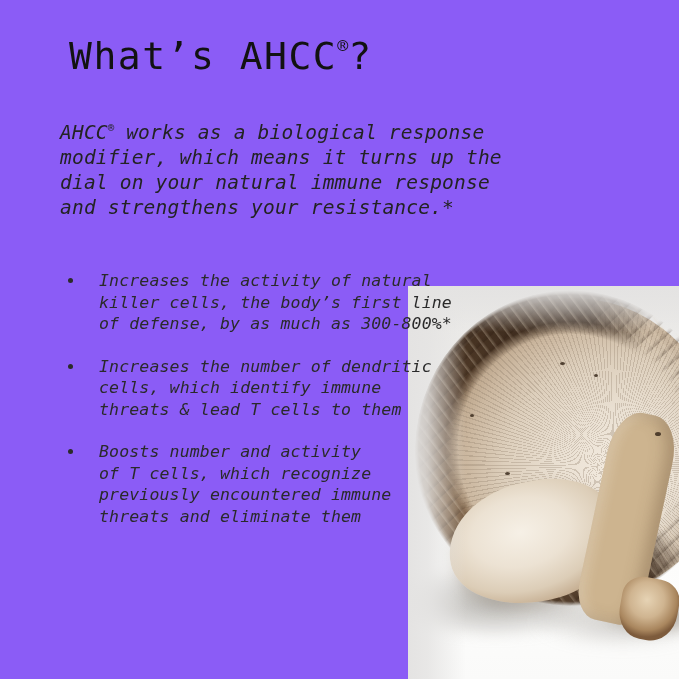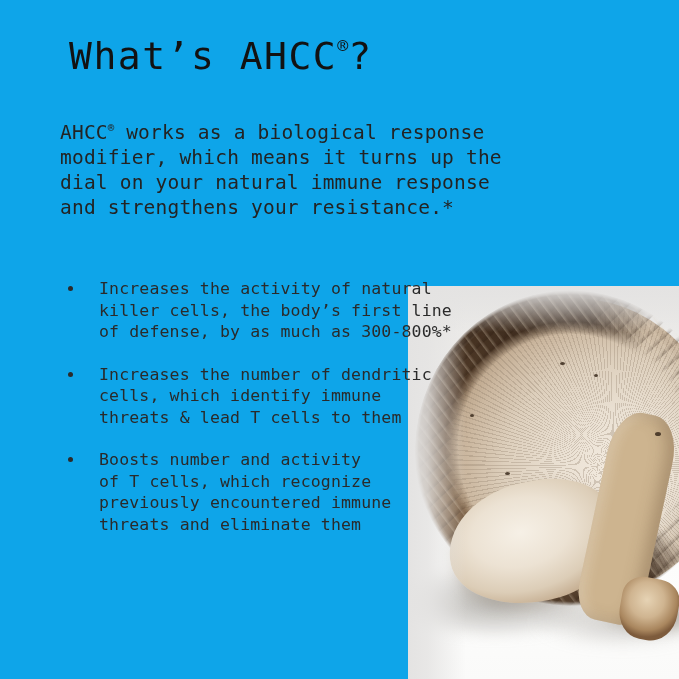--- a/index.html
+++ b/index.html
@@ -4,21 +4,21 @@
 <style>
   html, body {
     margin: 0;
     padding: 0;
     background: #e4e3e2;
   }
   #page {
     position: relative;
     width: 679px;
     height: 679px;
-    background: #0ea5e9;
+    background: #8b5cf6;
     overflow: hidden;
     font-family: "DejaVu Sans Mono", "Liberation Mono", monospace;
   }
 
   
   #photo {
     position: absolute;
     left: 408px;
     top: 286px;
     width: 271px;
@@ -232,31 +232,33 @@
   .intro {
     position: absolute;
     left: 60px;
     top: 115px;
     width: 520px;
     font-size: 19.5px;
     line-height: 25px;
     letter-spacing: 0.2px;
     color: #232323;
     white-space: pre-line;
+    font-style: italic;
   }
   .intro .reg {
     font-size: 0.55em;
     vertical-align: 0.75em;
     letter-spacing: 0;
   }
   .bullets {
     position: absolute;
     left: 60px;
-    top: 278px;
+    top: 270px;
     width: 440px;
+    font-style: italic;
   }
   .bullet {
     position: relative;
     padding-left: 39px;
     margin-bottom: 21px;
   }
   .bullet .dot {
     position: absolute;
     left: 8px;
     top: 8px;

